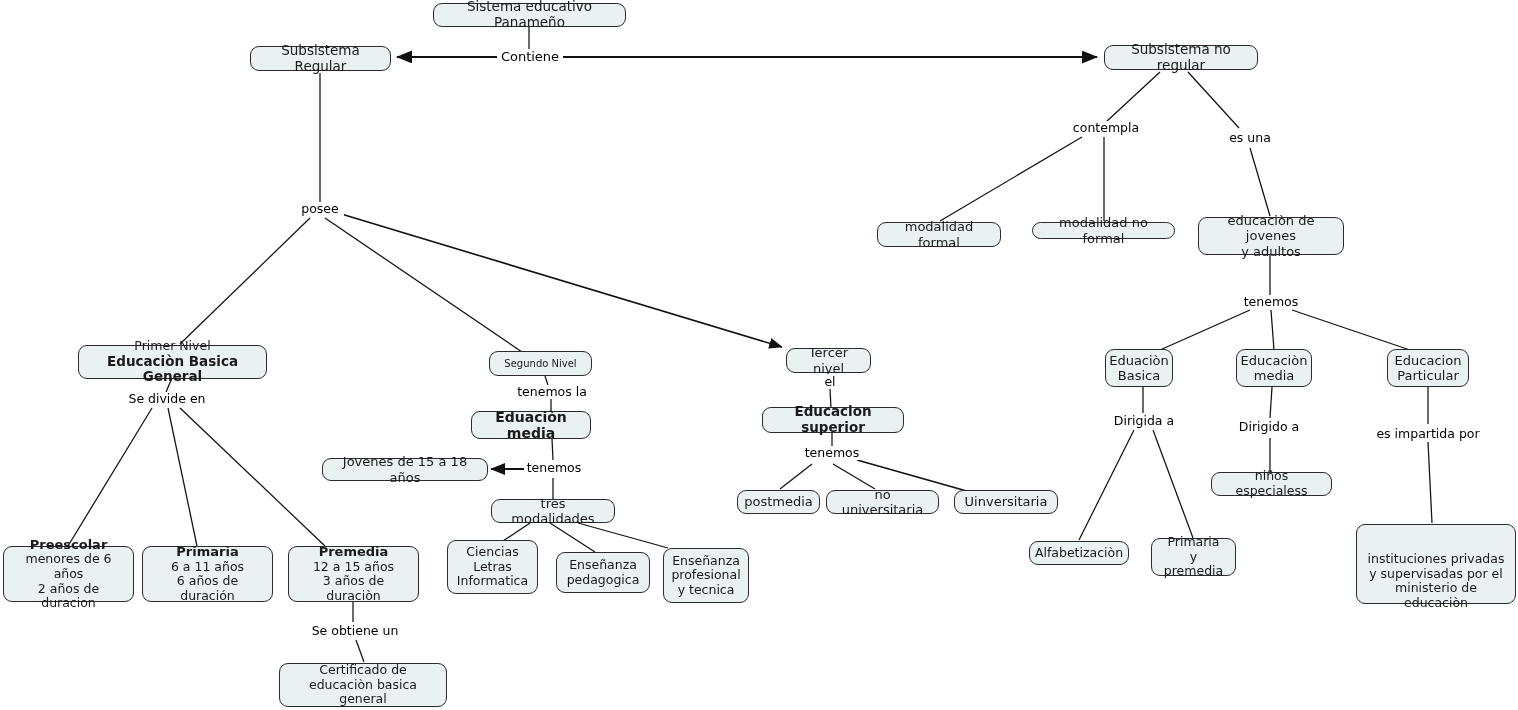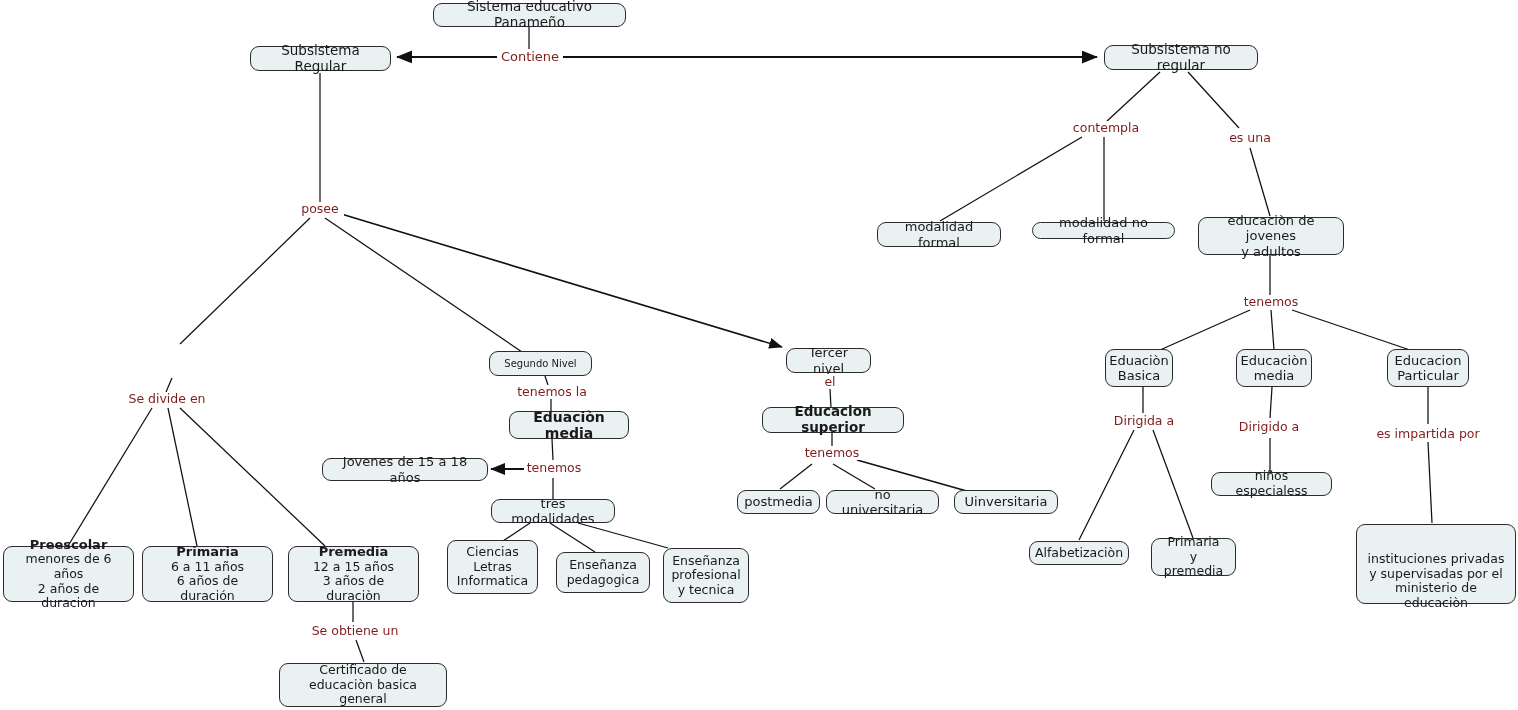--- a/index.html
+++ b/index.html
@@ -4,21 +4,21 @@
 <style>
   html,body{margin:0;padding:0;background:#ffffff;}
   body{width:1518px;height:710px;overflow:hidden;
        font-family:"DejaVu Sans","Liberation Sans",sans-serif;}
   #canvas{position:relative;width:1518px;height:710px;background:#fff;}
   svg#edges{position:absolute;left:0;top:0;width:1518px;height:710px;overflow:visible;}
   .node{position:absolute;box-sizing:border-box;
         background:#e9f1f2;border:1.4px solid #2b2b2b;border-radius:9px;
         display:flex;align-items:center;justify-content:center;text-align:center;
         color:#1a1a1a;line-height:1.17;padding:3px 8px;white-space:pre-line;}
-  .lbl{position:absolute;color:#7f1d1d;background:transparent;white-space:nowrap;
+  .lbl{position:absolute;color:#000000;background:transparent;white-space:nowrap;
        text-align:center;line-height:1.1;}
   .b{font-weight:bold;}
 </style>
 </head>
 <body>
 
 <div id="canvas">
 
   <svg id="edges" viewBox="0 0 1518 710" xmlns="http://www.w3.org/2000/svg">
     <defs>
@@ -117,30 +117,34 @@
 
   <div class="node" style="left:1032px;top:222px;width:143px;height:17px;font-size:13px;">
     <span>modalidad no formal</span>
   </div>
 
   <div class="node" style="left:1198px;top:217px;width:146px;height:38px;font-size:13px;">
     <span>educaciòn de jovenes
 y adultos</span>
   </div>
 
+  <div class="node" style="left:78px;top:345px;width:189px;height:34px;font-size:12.5px;flex-direction:column;">
+    <span>Primer Nivel</span>
+    <span class="b" style="font-size:13.5px;">Educaciòn Basica General</span>
+  </div>
 
   <div class="node" style="left:489px;top:351px;width:103px;height:25px;font-size:10px;">
     <span>Segundo Nivel</span>
   </div>
 
   <div class="node" style="left:786px;top:348px;width:85px;height:25px;font-size:13px;">
     <span>Tercer nivel</span>
   </div>
 
-  <div class="node b" style="left:509px;top:411px;width:120px;height:28px;font-size:14px;">
+  <div class="node b" style="left:471px;top:411px;width:120px;height:28px;font-size:14px;">
     <span>Eduaciòn media</span>
   </div>
 
   <div class="node b" style="left:762px;top:407px;width:142px;height:26px;font-size:13.5px;">
     <span>Educacion superior</span>
   </div>
 
   <div class="node" style="left:322px;top:458px;width:166px;height:23px;font-size:13px;">
     <span>Jovenes de 15 a 18 años</span>
   </div>

